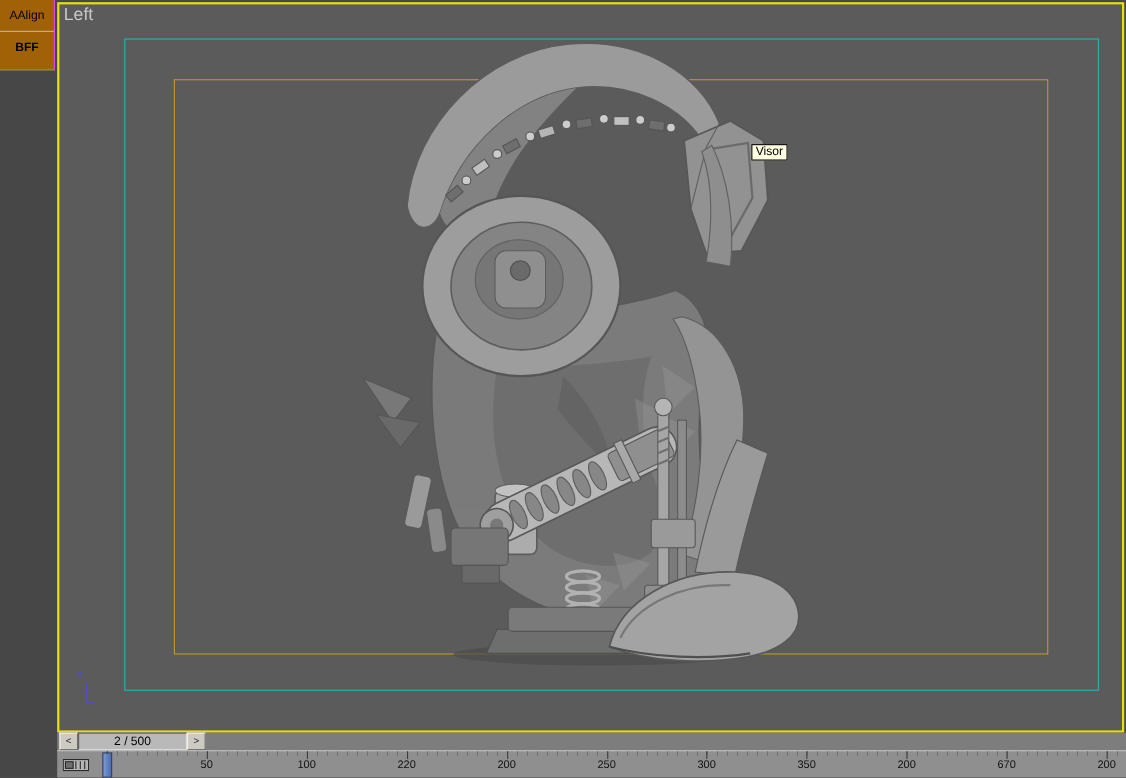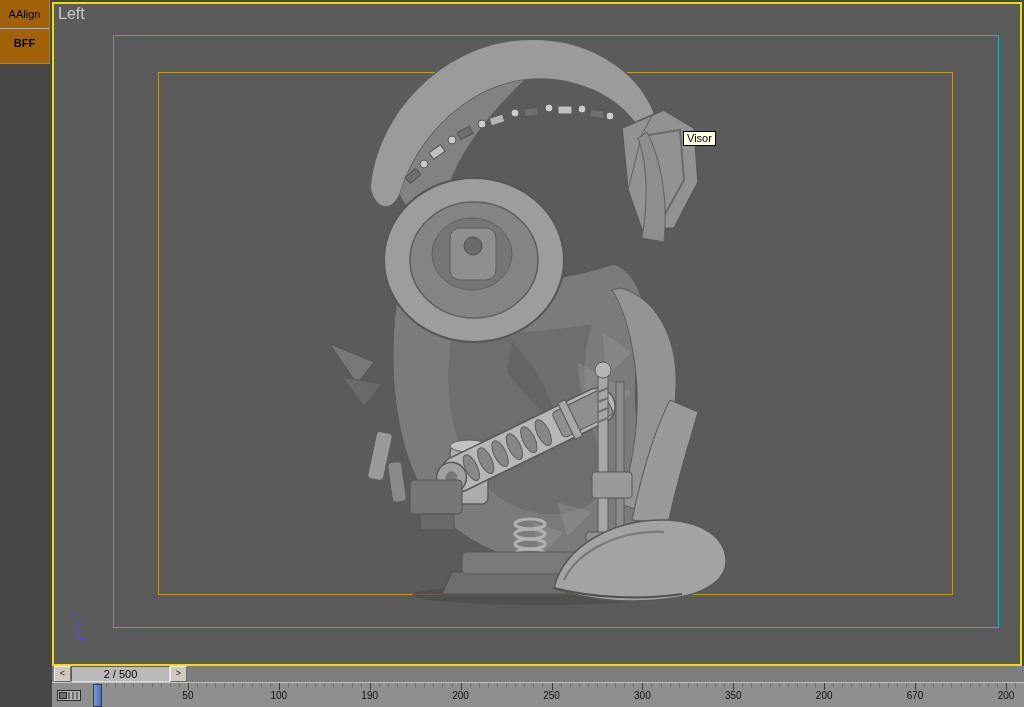--- a/index.html
+++ b/index.html
@@ -261,21 +261,21 @@
         <div class="ruler-tick" style="left: 135.9px;">
           <div class="tick-line"></div>
           <div class="tick-label">50</div>
         </div>
         <div class="ruler-tick" style="left: 226.8px;">
           <div class="tick-line"></div>
           <div class="tick-label">100</div>
         </div>
         <div class="ruler-tick" style="left: 317.7px;">
           <div class="tick-line"></div>
-          <div class="tick-label">190</div>
+          <div class="tick-label">220</div>
         </div>
         <div class="ruler-tick" style="left: 408.6px;">
           <div class="tick-line"></div>
           <div class="tick-label">200</div>
         </div>
         <div class="ruler-tick" style="left: 499.5px;">
           <div class="tick-line"></div>
           <div class="tick-label">250</div>
         </div>
         <div class="ruler-tick" style="left: 590.4px;">

